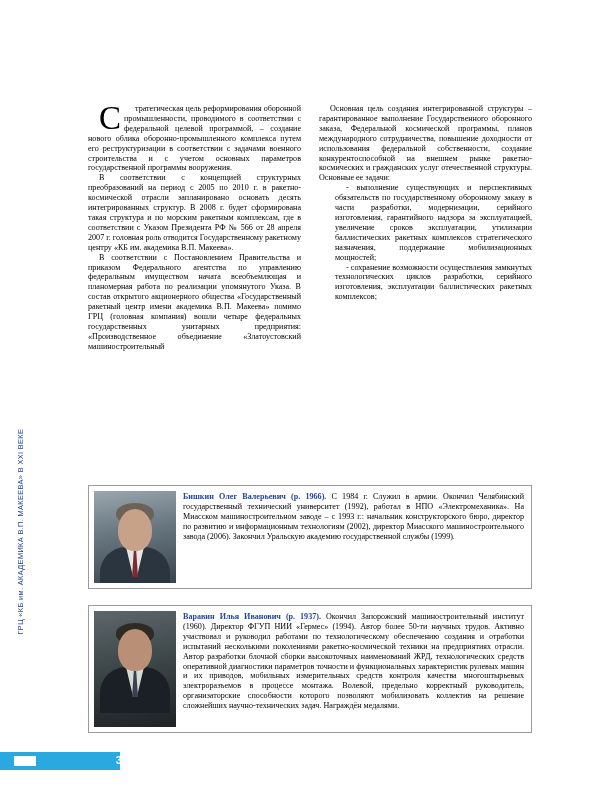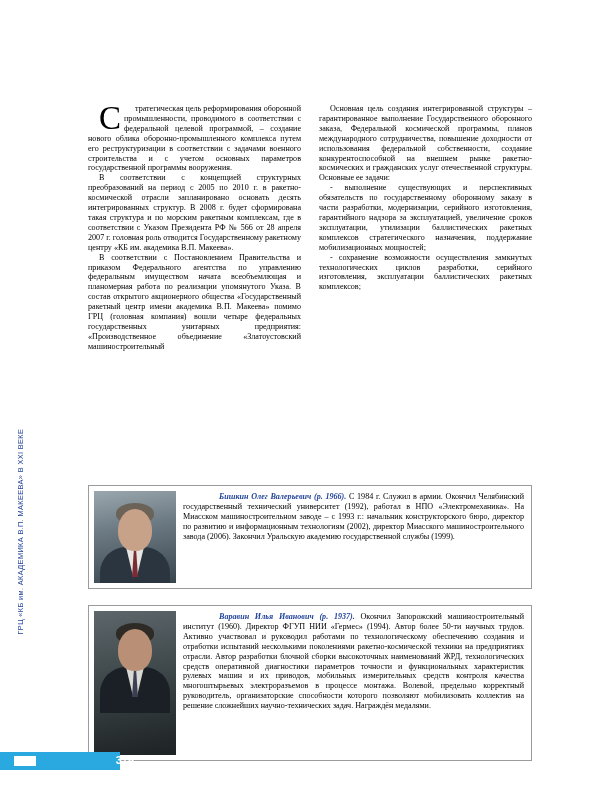--- a/index.html
+++ b/index.html
@@ -76,20 +76,21 @@
     text-align: justify;
     text-indent: 11px;
     color: #000;
     hyphens: manual;
   }
   .col p.noindent {
     text-indent: 0;
   }
   .col p.dash {
     text-indent: 11px;
+    margin-left: 16px;
   }
   .dropcap-para {
     position: relative;
     text-indent: 0;
   }
   .dropcap {
     float: left;
     font-family: "Liberation Serif", serif;
     font-size: 33px;
     line-height: 26px;
@@ -101,21 +102,21 @@
   .bio {
     position: absolute;
     left: 88px;
     width: 444px;
     border: 1px solid #9b9b9b;
     box-sizing: border-box;
     display: flex;
     background: #fff;
   }
   #bio-1 { top: 485px; height: 104px; }
-  #bio-2 { top: 605px; height: 156px; }
+  #bio-2 { top: 605px; height: 128px; }
 
   .bio-photo {
     width: 82px;
     flex: 0 0 82px;
     margin: 5px;
     background: #6d7b86;
     position: relative;
     overflow: hidden;
   }
   .bio-photo.p1 {
@@ -183,23 +184,21 @@
   .bio-text {
     flex: 1;
     padding: 6px 7px 4px 2px;
     font-size: 8.1px;
     line-height: 9.9px;
     text-align: justify;
     color: #000;
   }
   .bio-name {
     font-weight: bold;
-    font-style: italic;
     color: #23459a;
-    margin-left: 36px;
   }
 
   
   .footer-bar {
     position: absolute;
     left: 0;
     top: 752px;
     width: 120px;
     height: 18px;
     background: #2aa9e0;

